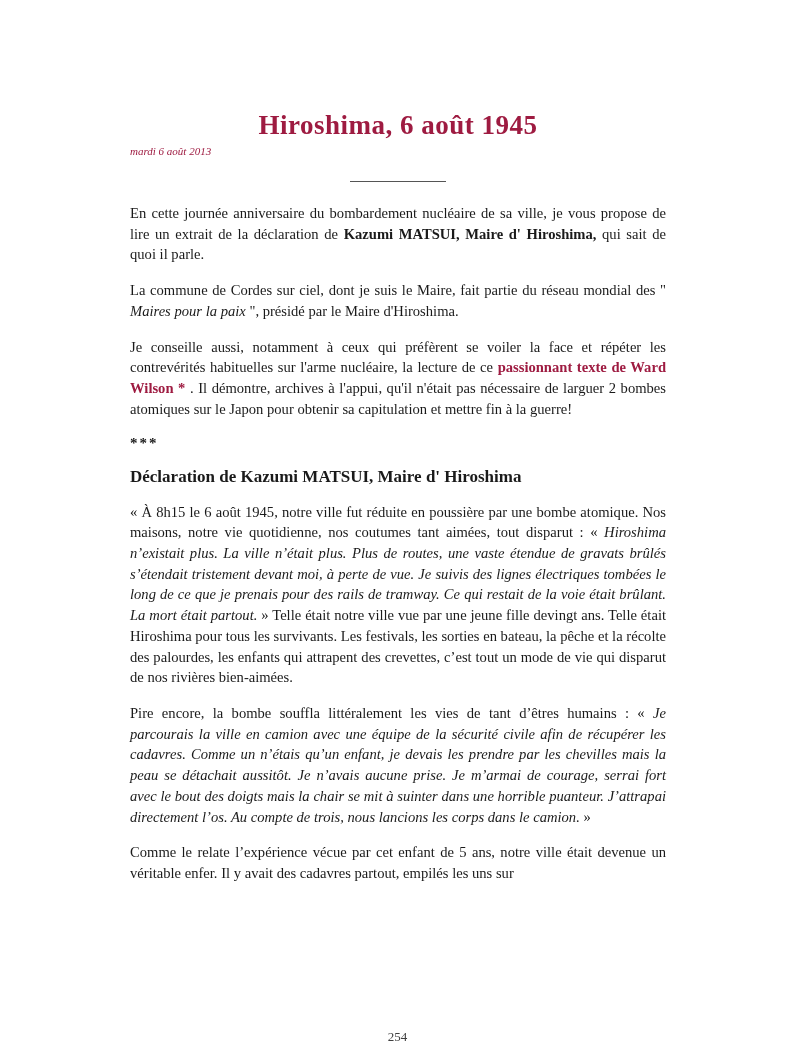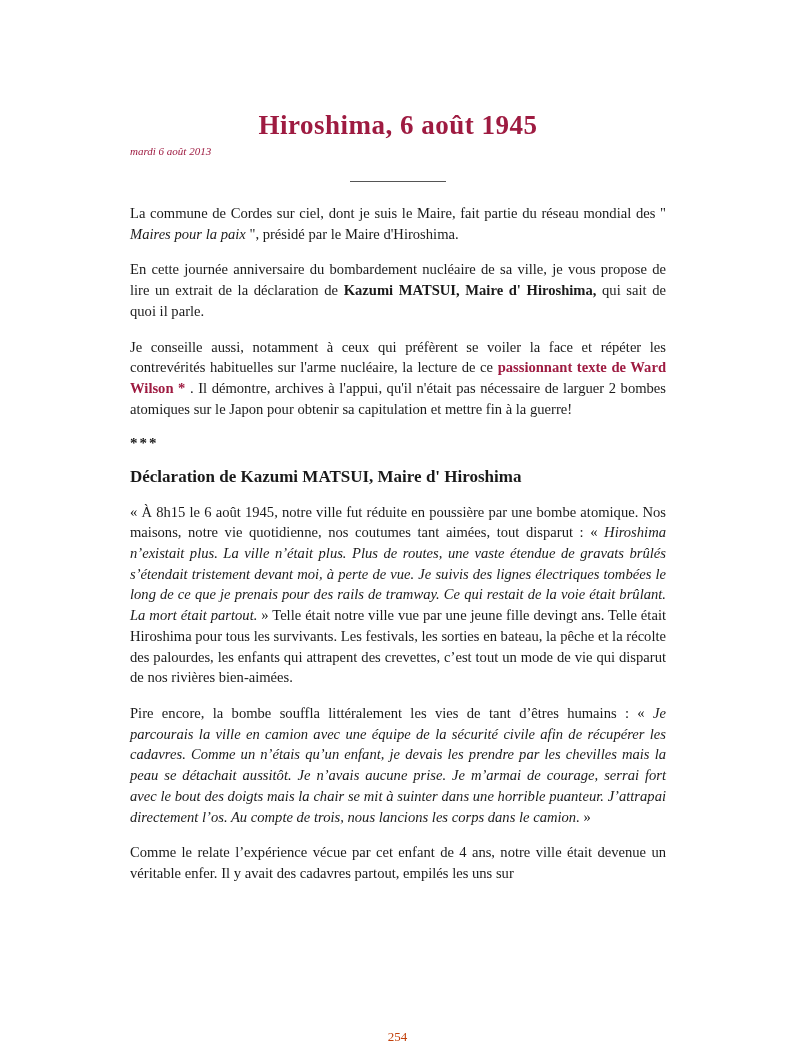--- a/index.html
+++ b/index.html
@@ -82,48 +82,48 @@
   .b { font-weight: bold; }
   .i { font-style: italic; }
   .mag { color: #9e1b41; font-weight: bold; }
   .pagenum {
     position: absolute;
     left: 0;
     top: 1017px;
     width: 795px;
     text-align: center;
     font-size: 13px;
-    color: #c2410c;
+    color: #404040;
   }
 </style>
 </head>
 <body>
 
 <div class="page">
   <div class="content">
 
     <h1 class="doc-title">Hiroshima, 6 août 1945</h1>
     <div class="doc-subtitle">mardi 6 août 2013</div>
 
     <div class="rule-wrap">
       <span class="rule"></span>
     </div>
 
+    <p class="body"><span>En cette journée anniversaire du bombardement nucléaire de sa ville, je vous propose de lire un extrait de la déclaration de </span><span class="b">Kazumi MATSUI, Maire d' Hiroshima,</span><span> qui sait de quoi il parle.</span></p>
+
     <p class="body"><span>La commune de Cordes sur ciel, dont je suis le Maire, fait partie du réseau mondial des " </span><span class="i">Maires pour la paix</span><span> ", présidé par le Maire d'Hiroshima.</span></p>
-
-    <p class="body"><span>En cette journée anniversaire du bombardement nucléaire de sa ville, je vous propose de lire un extrait de la déclaration de </span><span class="b">Kazumi MATSUI, Maire d' Hiroshima,</span><span> qui sait de quoi il parle.</span></p>
 
     <p class="body"><span>Je conseille aussi, notamment à ceux qui préfèrent se voiler la face et répéter les contrevérités habituelles sur l'arme nucléaire, la lecture de ce </span><span class="mag">passionnant texte de Ward Wilson *</span><span> . Il démontre, archives à l'appui, qu'il n'était pas nécessaire de larguer 2 bombes atomiques sur le Japon pour obtenir sa capitulation et mettre fin à la guerre!</span></p>
 
     <p class="stars">***</p>
 
     <p class="section-head">Déclaration de Kazumi MATSUI, Maire d' Hiroshima</p>
 
     <p class="body"><span>« À 8h15 le 6 août 1945, notre ville fut réduite en poussière par une bombe atomique. Nos maisons, notre vie quotidienne, nos coutumes tant aimées, tout disparut : « </span><span class="i">Hiroshima n’existait plus. La ville n’était plus. Plus de routes, une vaste étendue de gravats brûlés s’étendait tristement devant moi, à perte de vue. Je suivis des lignes électriques tombées le long de ce que je prenais pour des rails de tramway. Ce qui restait de la voie était brûlant. La mort était partout.</span><span> » Telle était notre ville vue par une jeune fille devingt ans. Telle était Hiroshima pour tous les survivants. Les festivals, les sorties en bateau, la pêche et la récolte des palourdes, les enfants qui attrapent des crevettes, c’est tout un mode de vie qui disparut de nos rivières bien-aimées.</span></p>
 
     <p class="body"><span>Pire encore, la bombe souffla littéralement les vies de tant d’êtres humains : « </span><span class="i">Je parcourais la ville en camion avec une équipe de la sécurité civile afin de récupérer les cadavres. Comme un n’étais qu’un enfant, je devais les prendre par les chevilles mais la peau se détachait aussitôt. Je n’avais aucune prise. Je m’armai de courage, serrai fort avec le bout des doigts mais la chair se mit à suinter dans une horrible puanteur. J’attrapai directement l’os. Au compte de trois, nous lancions les corps dans le camion.</span><span> »</span></p>
 
-    <p class="body">Comme le relate l’expérience vécue par cet enfant de 4 ans, notre ville était devenue un véritable enfer. Il y avait des cadavres partout, empilés les uns sur</p>
+    <p class="body">Comme le relate l’expérience vécue par cet enfant de 5 ans, notre ville était devenue un véritable enfer. Il y avait des cadavres partout, empilés les uns sur</p>
 
   </div>
 
   <div class="pagenum">254</div>
 </div>
 
 </body></html>

